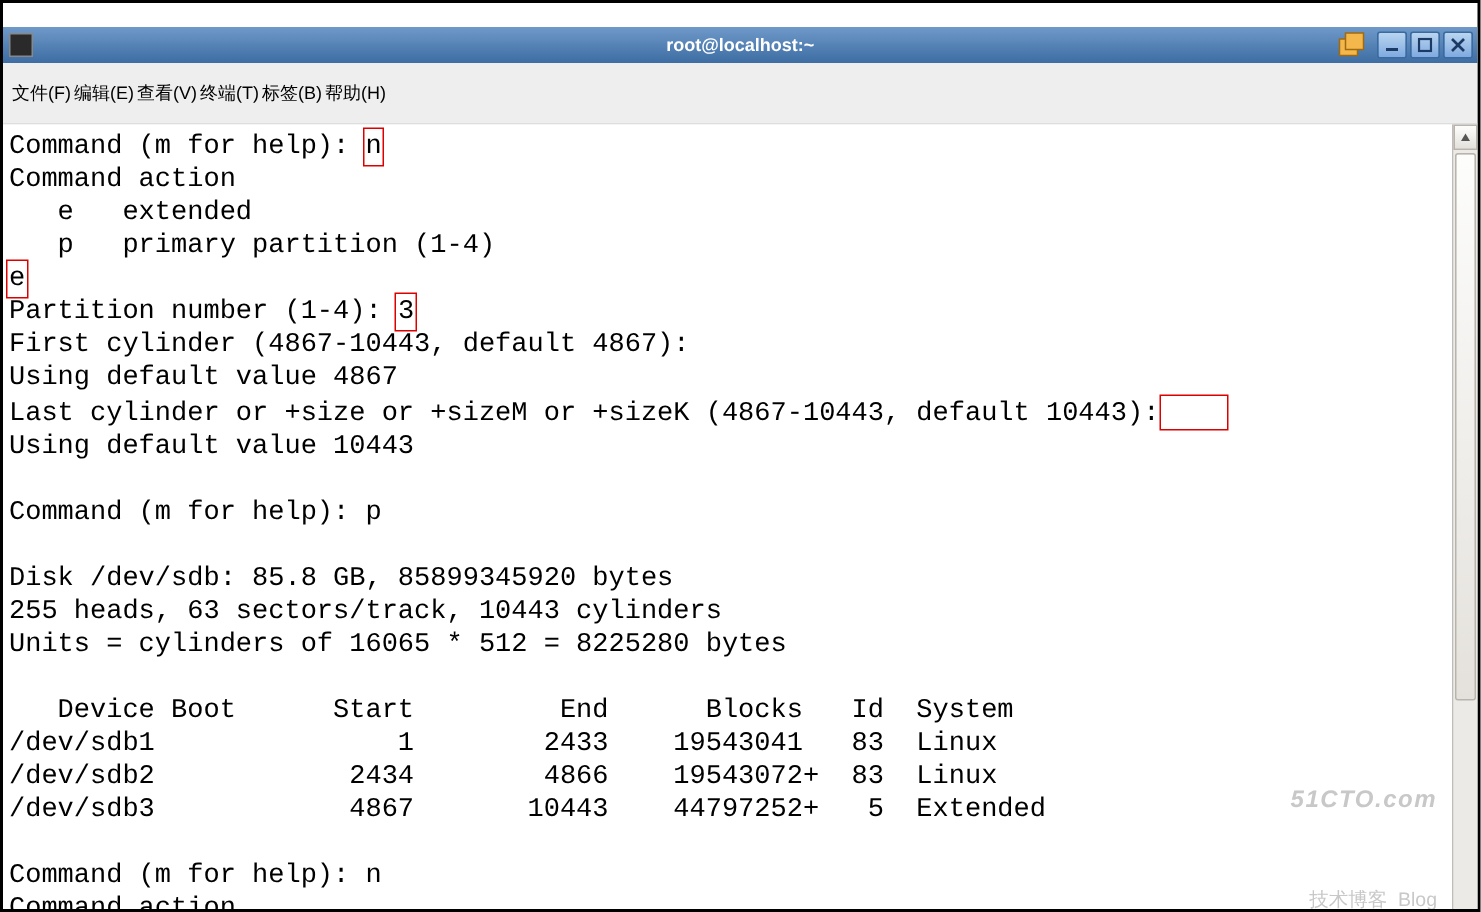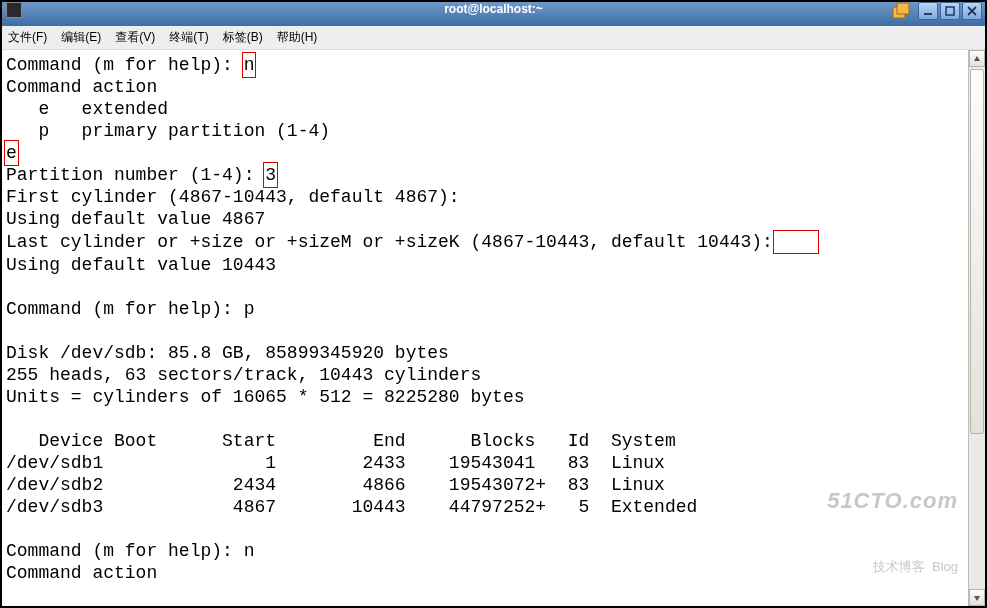--- a/index.html
+++ b/index.html
@@ -1,35 +1,35 @@
 <!DOCTYPE html>
 <html><head>
 <meta charset="utf-8">
 <style>
   * { margin: 0; padding: 0; box-sizing: border-box; }
   body { width: 987px; height: 608px; font-family: sans-serif; background: #fff; overflow: hidden; border: 2px solid #000; }
-  .titlebar { height: 24px; background: linear-gradient(#6f99c9, #3d6da3); display: flex; align-items: flex-start; color: #fff; font-size: 12px; font-weight: bold; position: relative; }
+  .titlebar { height: 24px; background: linear-gradient(#6f99c9, #3d6da3); display: flex; align-items: center; color: #fff; font-size: 12px; font-weight: bold; position: relative; margin-top: 16px; }
   .title-icon { width: 16px; height: 16px; background: #2a2a2a; margin: 0 4px; border: 1px solid #888; display: inline-block; }
   .title-text { position: absolute; left: 50%; transform: translateX(-50%); }
   .rt-icon { width: 22px; height: 18px; margin-left: auto; margin-right: 6px; }
   .wbtns { display: flex; gap: 2px; margin-right: 3px; }
   .wbtn { width: 20px; height: 18px; background: linear-gradient(#b9d5ef,#7faae0); border: 1px solid #3a6aa0; border-radius: 2px; display: flex; align-items: center; justify-content: center; }
   .wbtn svg { width: 10px; height: 10px; }
-  .menubar { height: 24px; background: #eee; display: flex; align-items: center; padding: 0 6px; font-size: 12px; gap: 14px; border-bottom: 1px solid #ddd; }
+  .menubar { height: 41px; background: #eee; display: flex; align-items: center; padding: 0 6px; font-size: 12px; gap: 2px; border-bottom: 1px solid #ddd; }
   .content-wrap { display: flex; height: calc(100% - 48px); }
   .terminal { flex: 1; background: #fff; color: #000; font-family: "Courier New", monospace; font-size: 18px; line-height: 22px; padding: 4px 4px; white-space: pre; position: relative; overflow: hidden; }
   .redbox { outline: 1px solid #d00; outline-offset: 1px; display: inline-block; }
   .redbox-empty { border: 1px solid #d00; display: inline-block; width: 46px; height: 24px; vertical-align: middle; }
   .scrollbar { width: 17px; background: #e9e7e5; display: flex; flex-direction: column; border-left: 1px solid #c0bdb8; }
   .sb-btn { height: 17px; background: linear-gradient(#fdfdfc,#e4e1dc); border: 1px solid #b8b4ad; display:flex;align-items:center;justify-content:center; }
   .sb-btn svg { width:8px;height:8px; }
   .sb-track { flex: 1; position: relative; background: #eceae6; }
   .sb-thumb { position: absolute; left:1px; right:1px; top: 2px; height: 70%; background: linear-gradient(#fdfdfc,#e4e1dc); border: 1px solid #b8b4ad; border-radius: 2px; }
   .watermark { position: absolute; right: 10px; bottom: 6px; text-align: right; color: #c8c8c8; font-family: Arial, sans-serif; pointer-events: none; }
-  .watermark .wm-big { font-size: 22px; font-weight: bold; font-style: italic; letter-spacing: 1px; }
+  .watermark .wm-big { font-size: 16px; font-weight: bold; font-style: italic; letter-spacing: 1px; }
   .watermark .wm-small { font-size: 13px; }
 </style>
 </head>
 <body>
 
 <div class="titlebar">
   <span class="title-icon"></span>
   <span class="title-text">root@localhost:~</span>
   <svg class="rt-icon" viewBox="0 0 22 18">
       <rect x="3" y="5" width="12" height="11" fill="#f4b74c" stroke="#a06a10"></rect>

